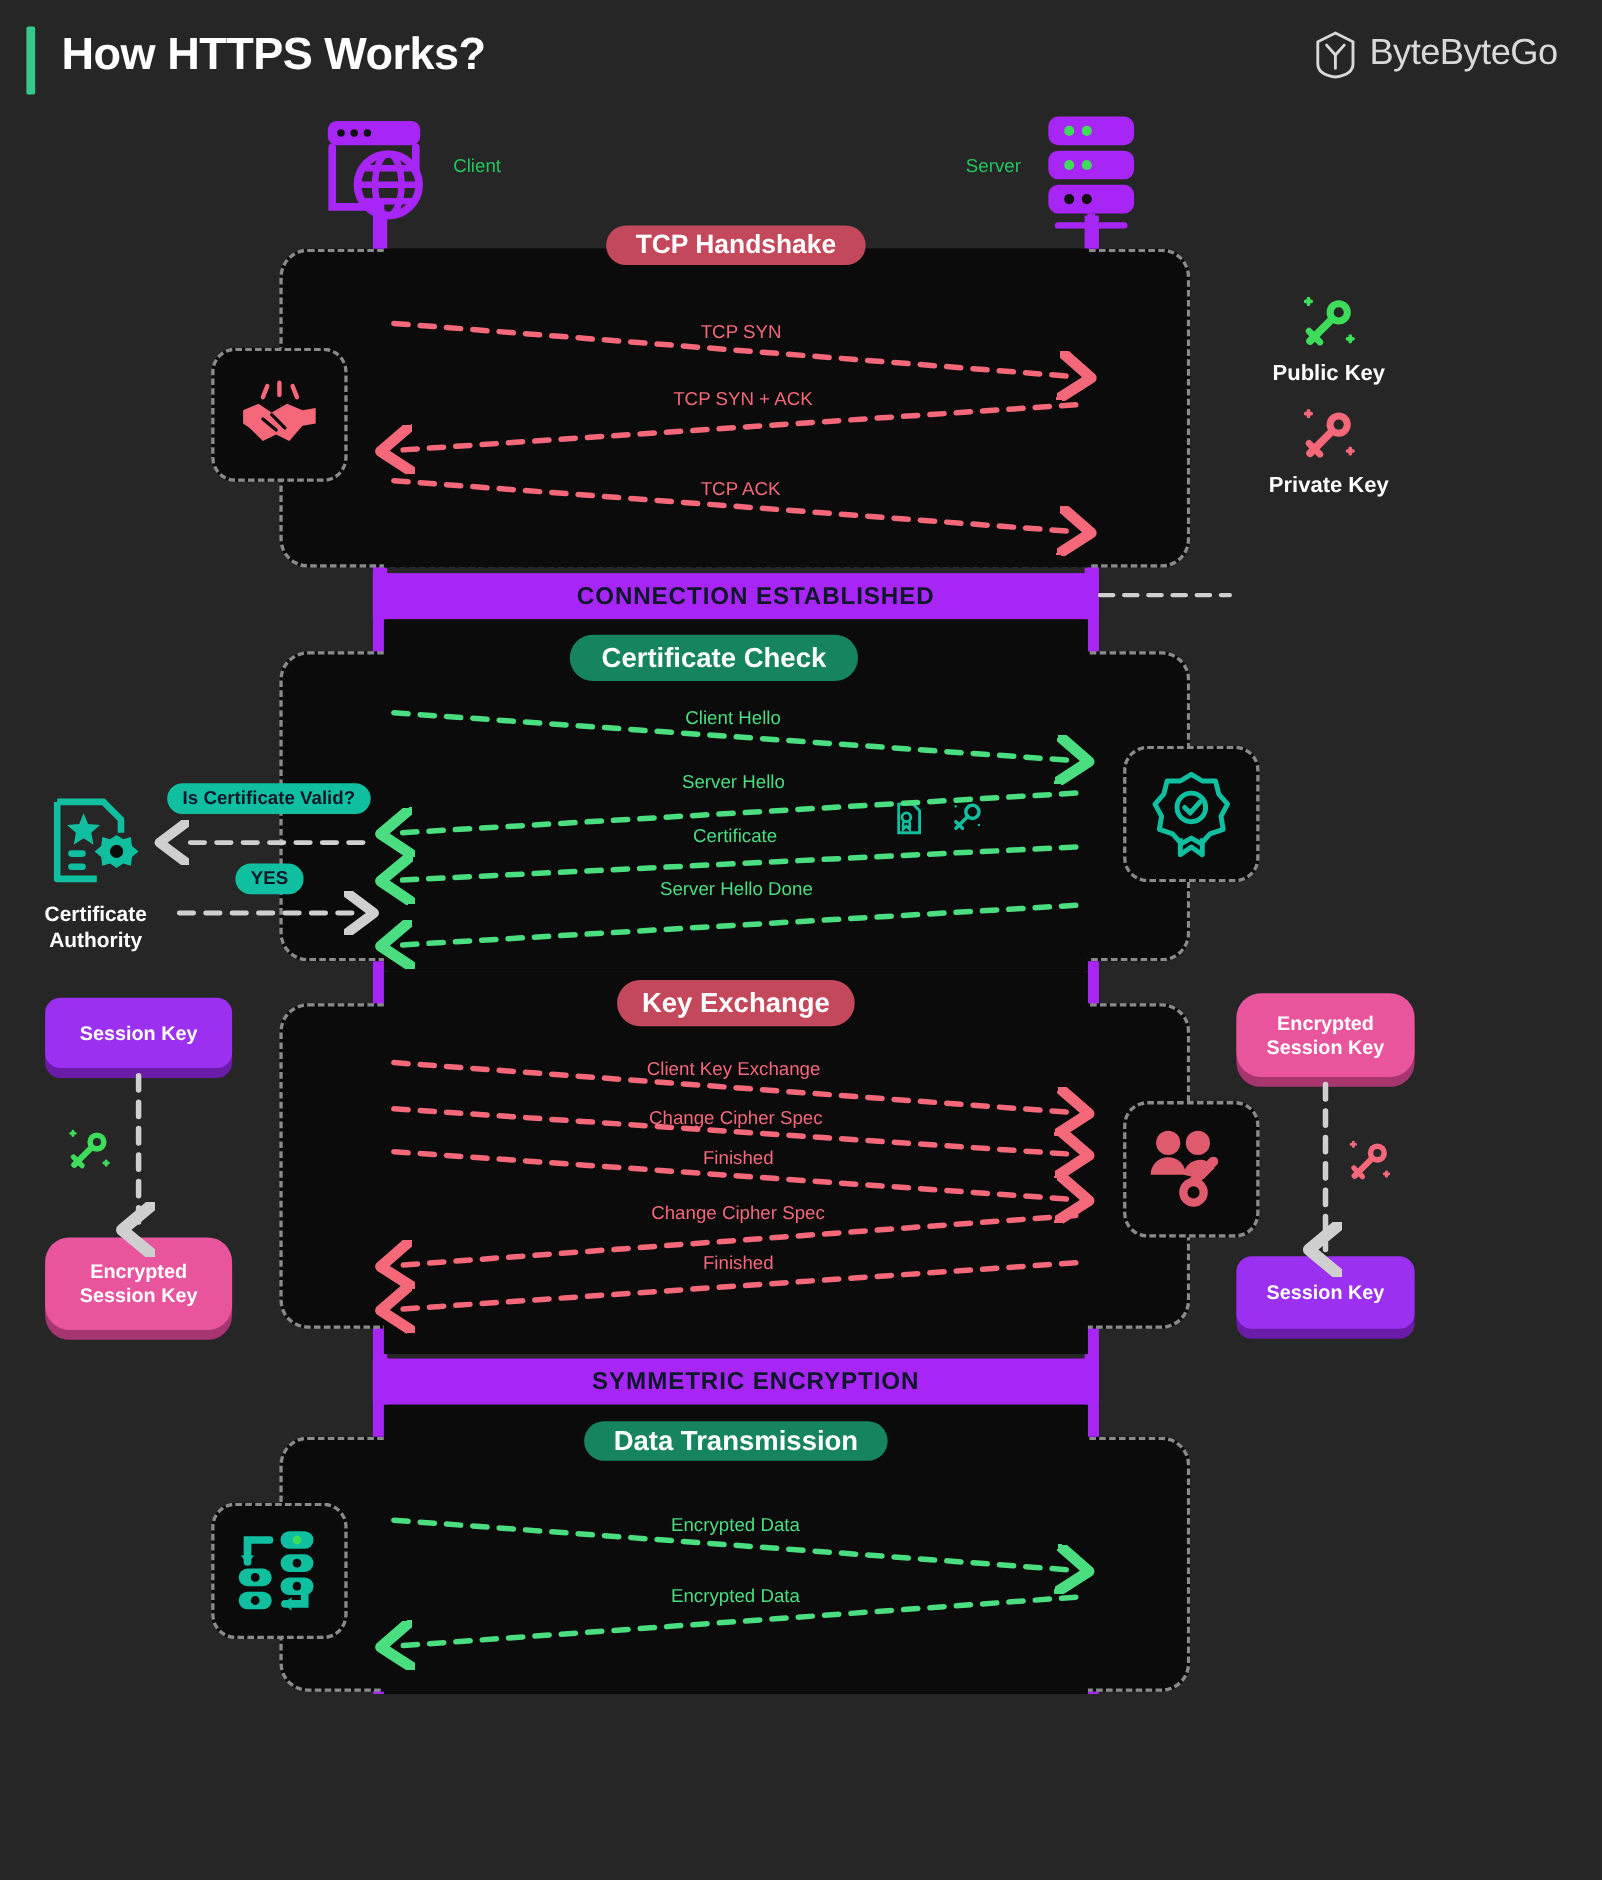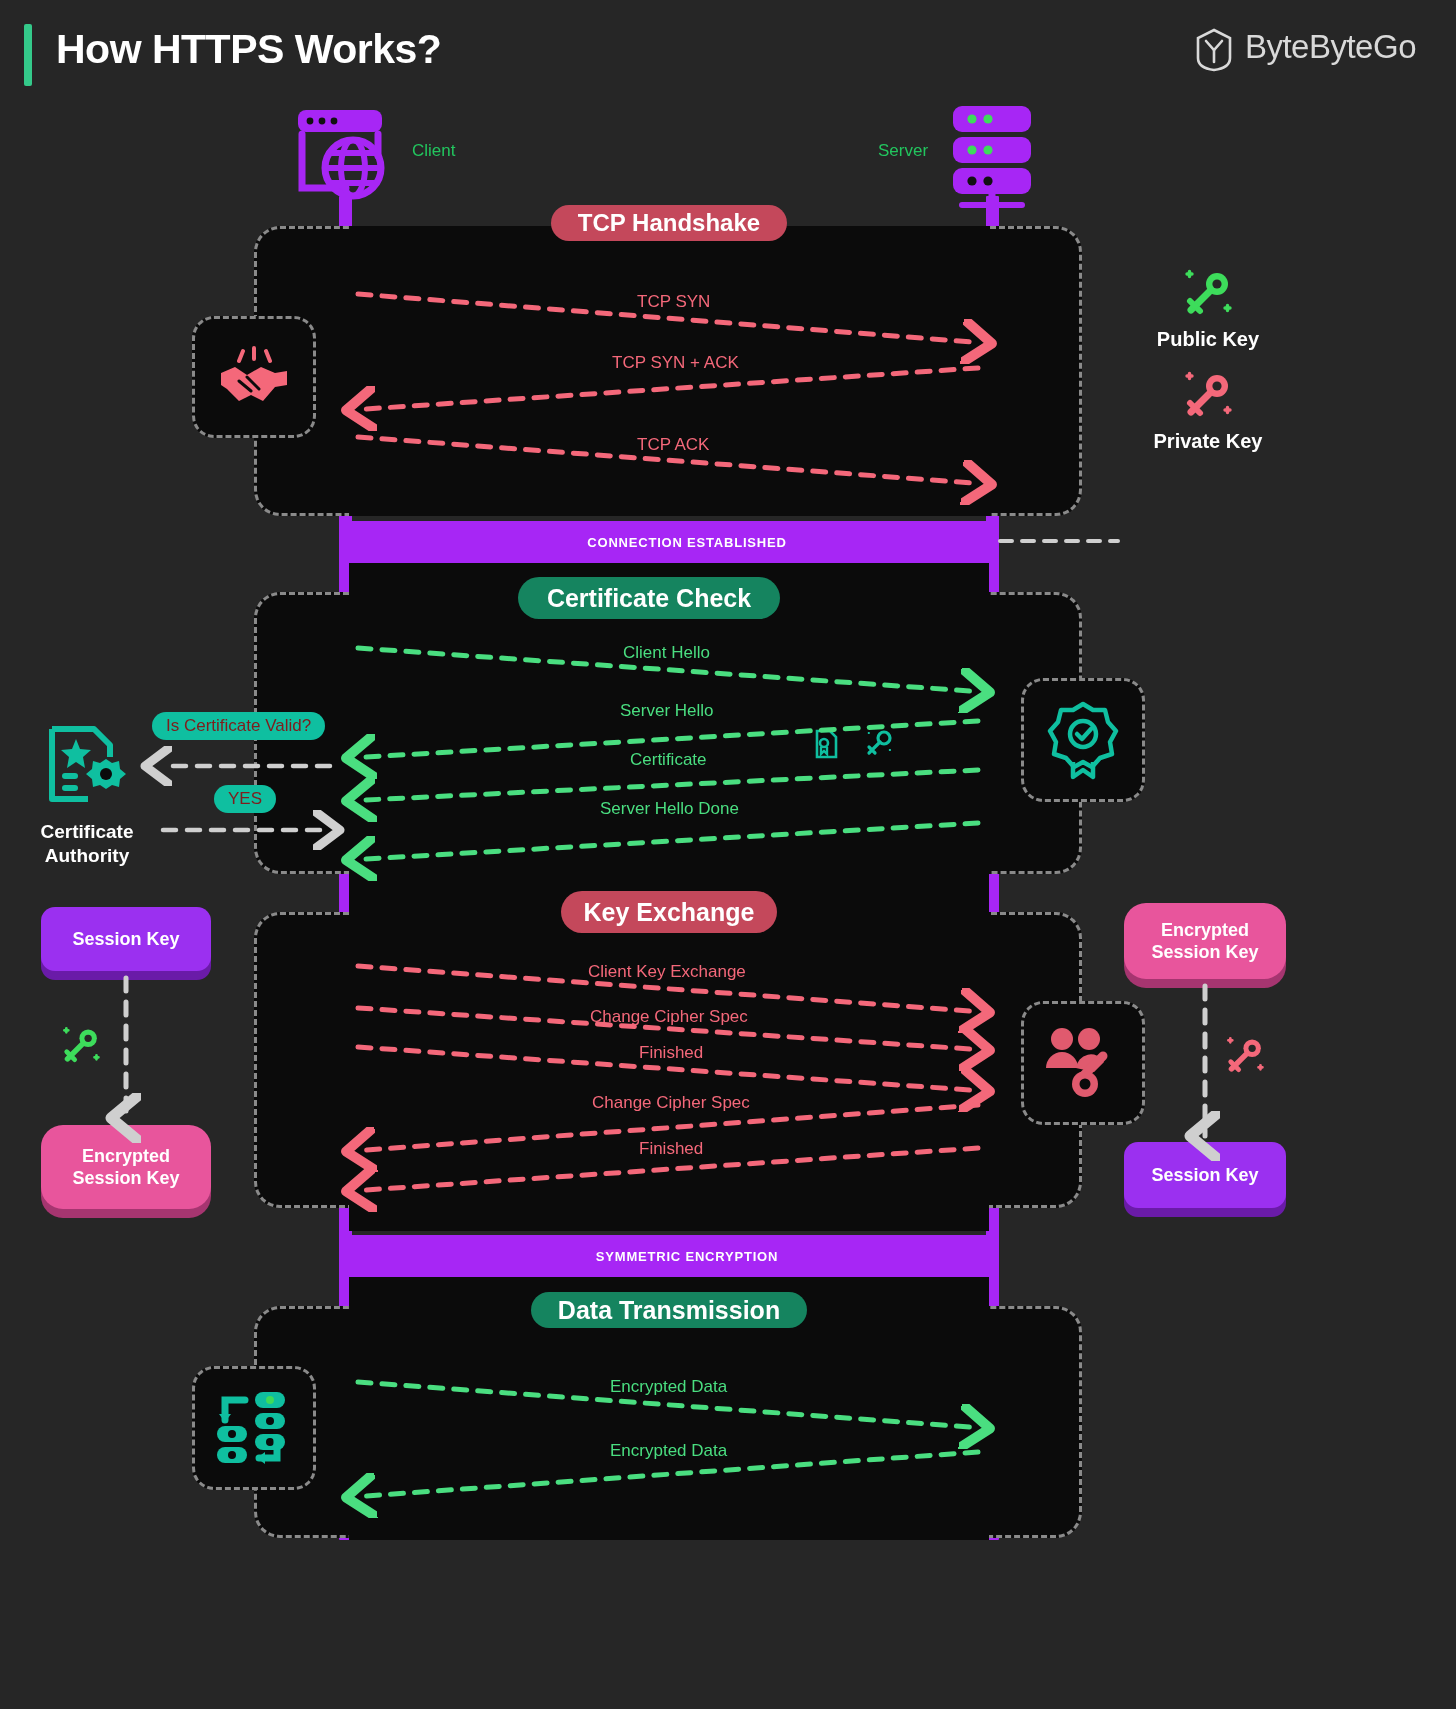--- a/index.html
+++ b/index.html
@@ -41,22 +41,22 @@
     display: flex; align-items: center; justify-content: center;
     white-space: nowrap;
   }
   .pill.red { background: #c4485b; }
   .pill.green { background: #15845f; }
 
   
   .band {
     position: absolute;
     background: #a726f5;
-    color: #ffffff;
-    font-size: 13px;
+    color: #0f172a;
+    font-size: 22px;
     font-weight: bold;
     letter-spacing: 0.8px;
     display: flex; align-items: center; justify-content: center; padding-left: 36px;
   }
 
   
   .msg-label {
     position: absolute;
     font-size: 17px;
     white-space: nowrap;
@@ -92,22 +92,22 @@
     line-height: 1.25;
     padding: 6px 10px;
   }
   .box3d.purple { background: #9b30f0; box-shadow: 0 9px 0 0 #6a1ba8; }
   .box3d.pink   { background: #e8559c; box-shadow: 0 9px 0 0 #a63570; border-radius: 22px; }
 
   
   .tag {
     position: absolute;
     background: #0fbfa0;
-    color: #7f1d1d;
-    font-weight: normal;
+    color: #0f172a;
+    font-weight: bold;
     font-size: 17px;
     border-radius: 999px;
     display: flex; align-items: center; justify-content: center;
     white-space: nowrap;
     padding: 0 14px;
   }
 
   .ca-label { position: absolute; color: #fff; font-weight: bold; font-size: 19px; text-align: center; line-height: 1.25; width: 170px; }
 
   svg.ic { display: block; }

